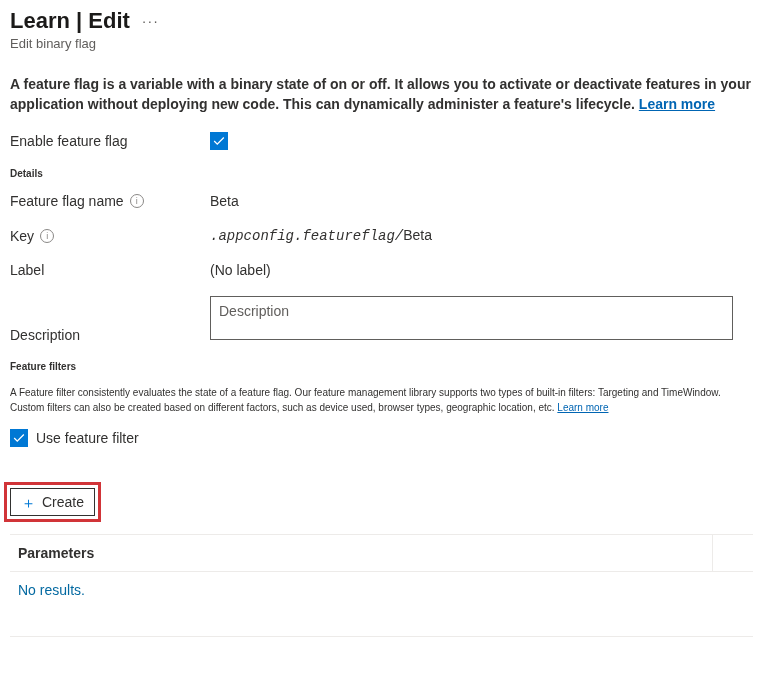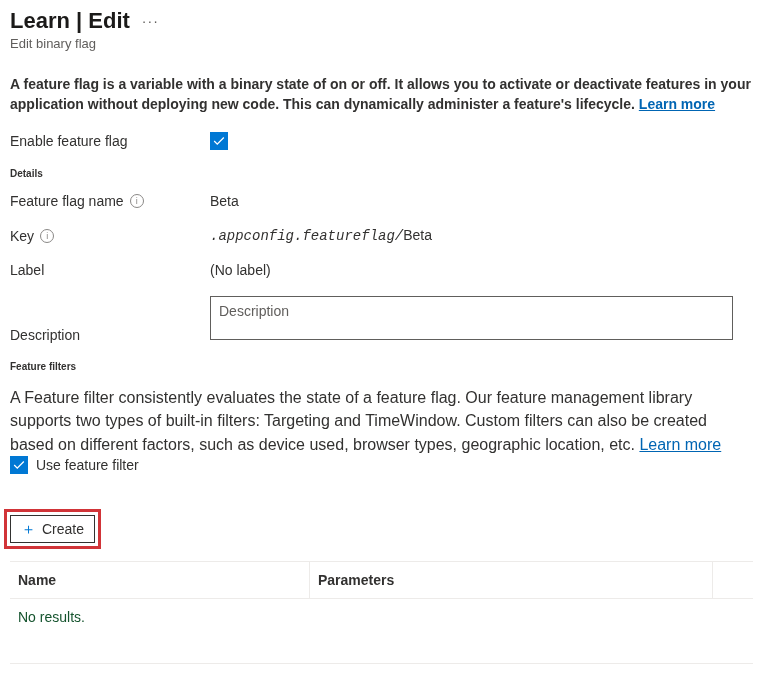--- a/index.html
+++ b/index.html
@@ -26,21 +26,21 @@
     .value-cell { color:#323130; }
     .key-prefix { font-style: italic; font-family: Liberation Mono, monospace; }
     .textarea-wrap { flex:1; }
     textarea {
       width: 523px; height: 44px; resize: none;
       border: 1px solid #605e5c; padding: 6px 8px;
       font-family: inherit; font-size: 14px; color:#323130;
     }
     textarea::placeholder { color:#605e5c; }
     .filters-section { margin-top: 10px; }
-    .filters-intro { font-size:16px; line-height:1.45; }
+    .filters-intro { font-size:10px; line-height:1.45; margin-bottom:14px; }
     .checkbox-row { display:flex; align-items:center; gap:8px; margin-bottom:41px; }
     .create-btn {
       display:inline-flex; align-items:center; gap:6px;
       border:1px solid #323130; background:#fff; color:#323130;
       padding: 5px 10px; cursor:pointer; font-size:14px;
       outline: 2px solid #e3008c; outline-offset: 2px;
       position: relative;
     }
     .create-wrap { position: relative; display:inline-block; }
     .create-wrap .hl { position:absolute; left:-6px; top:-6px; right:-6px; bottom:-6px; border:3px solid #d40000; border-color:#e3262f; }
@@ -54,21 +54,21 @@
     .create-wrap .hl { border:3px solid #d93025; }
     .create-wrap .hl { border:3px solid #d13438; }
     .plus { color:#0078d4; font-size:15px; font-weight:400; line-height:1; }
     .table { border-top:1px solid #edebe9; margin-top:18px; }
     .thead { display:flex; border-bottom:1px solid #edebe9; }
     .th { padding:10px 8px; font-weight:600; color:#323130; border-right:1px solid #edebe9; }
     .th:last-child { border-right:none; }
     .th.name { width:300px; }
     .th.params { flex:1; }
     .th.act { width:40px; }
-    .tbody-row { padding:10px 8px; color:#14532d; }
+    .tbody-row { padding:10px 8px; color:#0369a1; }
     .footer { border-top:1px solid #edebe9; margin-top:28px; padding-top:12px; display:flex; gap:10px; }
   </style>
 </head>
 <body>
 
 <div class="header-row">
   <h1 class="page-title">Learn | Edit</h1>
   <span class="more-dots">···</span>
 </div>
 <div class="subtitle">Edit binary flag</div>
@@ -136,21 +136,20 @@
   <span class="create-wrap">
     <button class="create-btn" style="outline:none;">
       <span class="plus">＋</span>
       <span>Create</span>
     </button>
     <span class="hl" style="border:3px solid #d13438;"></span>
   </span>
 
   <div class="table">
     <div class="thead">
-      <div class="th name">Name</div>
       <div class="th params">Parameters</div>
       <div class="th act"></div>
     </div>
     <div class="tbody-row">No results.</div>
   </div>
 </div>
 
 <div class="footer">
   
   

